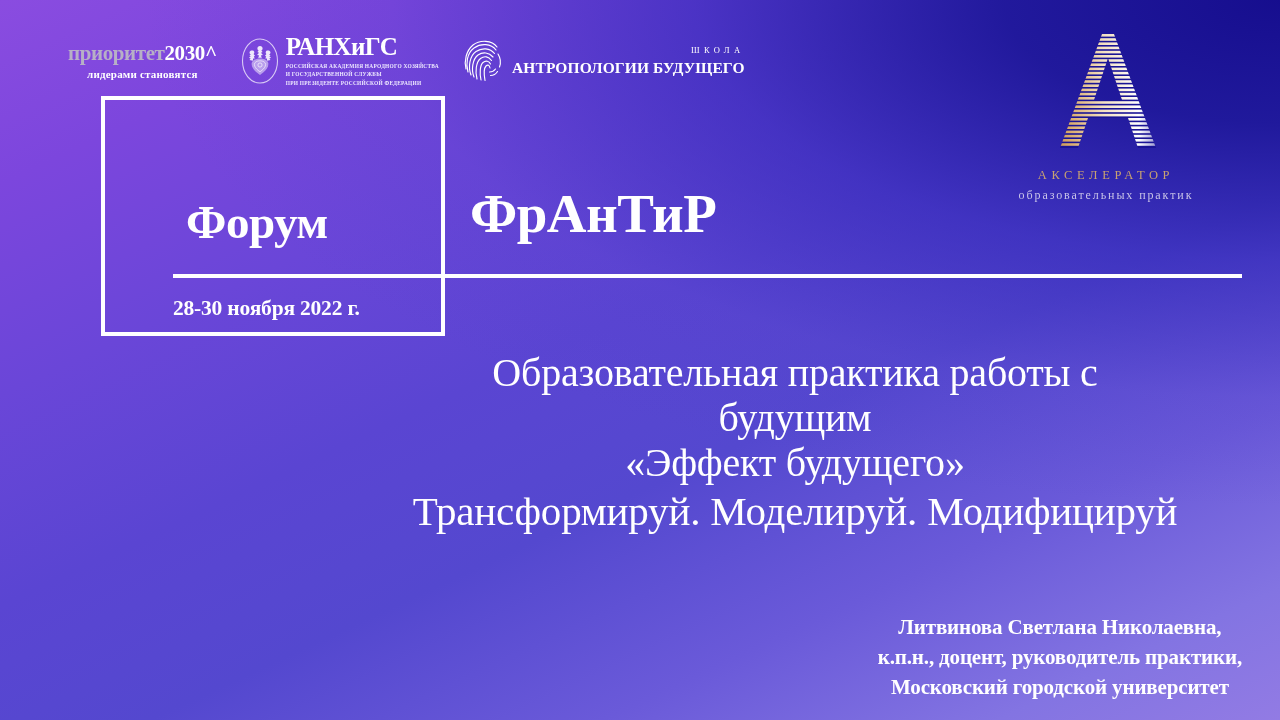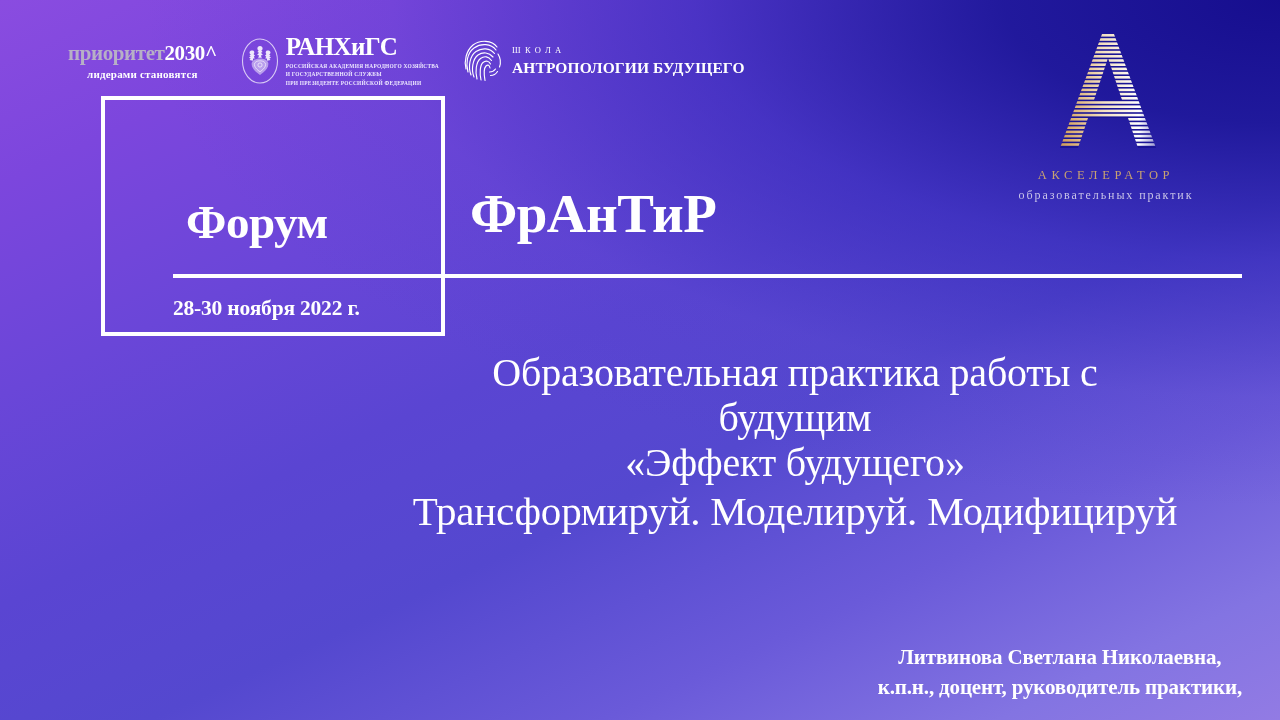--- a/index.html
+++ b/index.html
@@ -84,20 +84,21 @@
     letter-spacing: 0.25px;
     line-height: 1.55;
     white-space: nowrap;
   }
 
   
   .school {
     display: flex;
     align-items: center;
     gap: 9px;
+    text-align: right;
   }
   .school-mark { width: 40px; height: 44px; }
   .school-txt { line-height: 1; }
   .school-top {
     font-size: 8.5px;
     font-weight: 400;
     color: #ffffff;
     letter-spacing: 4.4px;
     white-space: nowrap;
   }
@@ -345,15 +346,16 @@
   <div class="headline">
     <div class="ln-big">Образовательная практика работы с</div>
     <div class="ln-big">будущим</div>
     <div class="ln-big">«Эффект будущего»</div>
     <div class="ln-sub">Трансформируй. Моделируй. Модифицируй</div>
   </div>
 
   <div class="author">
     <div>Литвинова Светлана Николаевна,</div>
     <div>к.п.н., доцент, руководитель практики,</div>
+    <div>Московский городской университет</div>
   </div>
 
 </div>
 
 </body></html>

